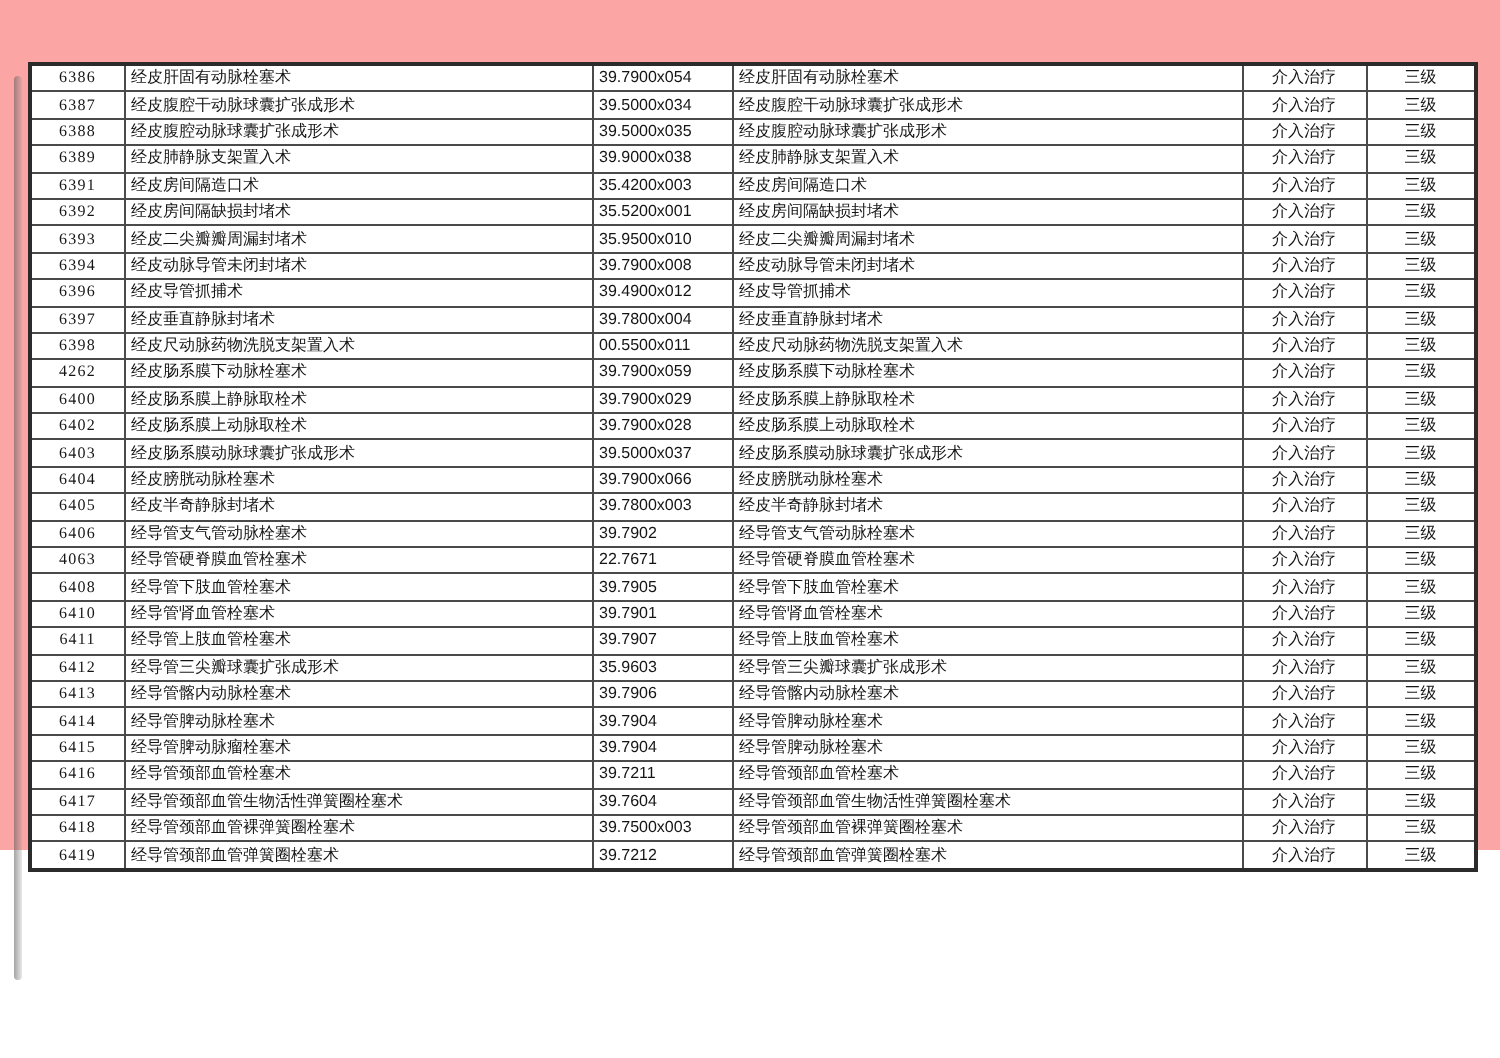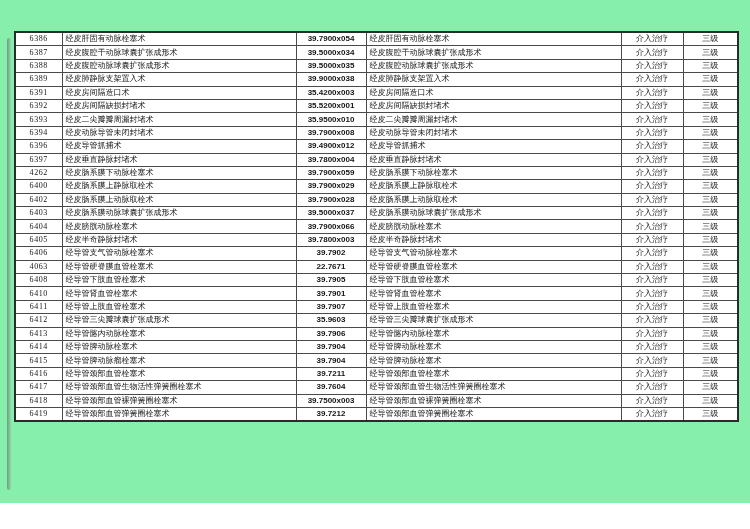--- a/index.html
+++ b/index.html
@@ -6,22 +6,22 @@
     margin: 0;
     padding: 0;
     background: #ffffff;
     width: 750px;
     height: 529px;
     overflow: hidden;
   }
   .page {
     position: relative;
     width: 750px;
-    height: 503px;
-    background: #86efac;
+    height: 425px;
+    background: #fca5a5;
     font-family: "Liberation Serif", serif;
   }
   
   .edge-shadow {
     position: absolute;
     left: 7px;
     top: 38px;
     width: 4px;
     height: 452px;
     background: linear-gradient(to right, rgba(90,90,90,0.55), rgba(160,160,160,0.25));
@@ -54,24 +54,24 @@
     font-family: "Liberation Serif", serif;
     letter-spacing: 0.6px;
     color: #1d1d1d;
   }
   td.c-name, td.c-name2 {
     text-align: left;
     padding-left: 4px;
     font-family: "Liberation Serif", serif;
   }
   td.c-code {
-    text-align: center;
+    text-align: left;
     font-family: "Liberation Sans", sans-serif;
     font-size: 8.5px;
-    font-weight: bold;
+    font-weight: normal;
     color: #0d0d0d;
     padding-left: 3px;
   }
   td.c-cat, td.c-lvl {
     text-align: center;
     font-family: "Liberation Serif", serif;
   }
 </style>
 </head>
 <body>
@@ -162,20 +162,28 @@
         </tr>
         <tr>
           <td class="c-idx">6397</td>
           <td class="c-name">经皮垂直静脉封堵术</td>
           <td class="c-code">39.7800x004</td>
           <td class="c-name2">经皮垂直静脉封堵术</td>
           <td class="c-cat">介入治疗</td>
           <td class="c-lvl">三级</td>
         </tr>
         <tr>
+          <td class="c-idx">6398</td>
+          <td class="c-name">经皮尺动脉药物洗脱支架置入术</td>
+          <td class="c-code">00.5500x011</td>
+          <td class="c-name2">经皮尺动脉药物洗脱支架置入术</td>
+          <td class="c-cat">介入治疗</td>
+          <td class="c-lvl">三级</td>
+        </tr>
+        <tr>
           <td class="c-idx">4262</td>
           <td class="c-name">经皮肠系膜下动脉栓塞术</td>
           <td class="c-code">39.7900x059</td>
           <td class="c-name2">经皮肠系膜下动脉栓塞术</td>
           <td class="c-cat">介入治疗</td>
           <td class="c-lvl">三级</td>
         </tr>
         <tr>
           <td class="c-idx">6400</td>
           <td class="c-name">经皮肠系膜上静脉取栓术</td>

